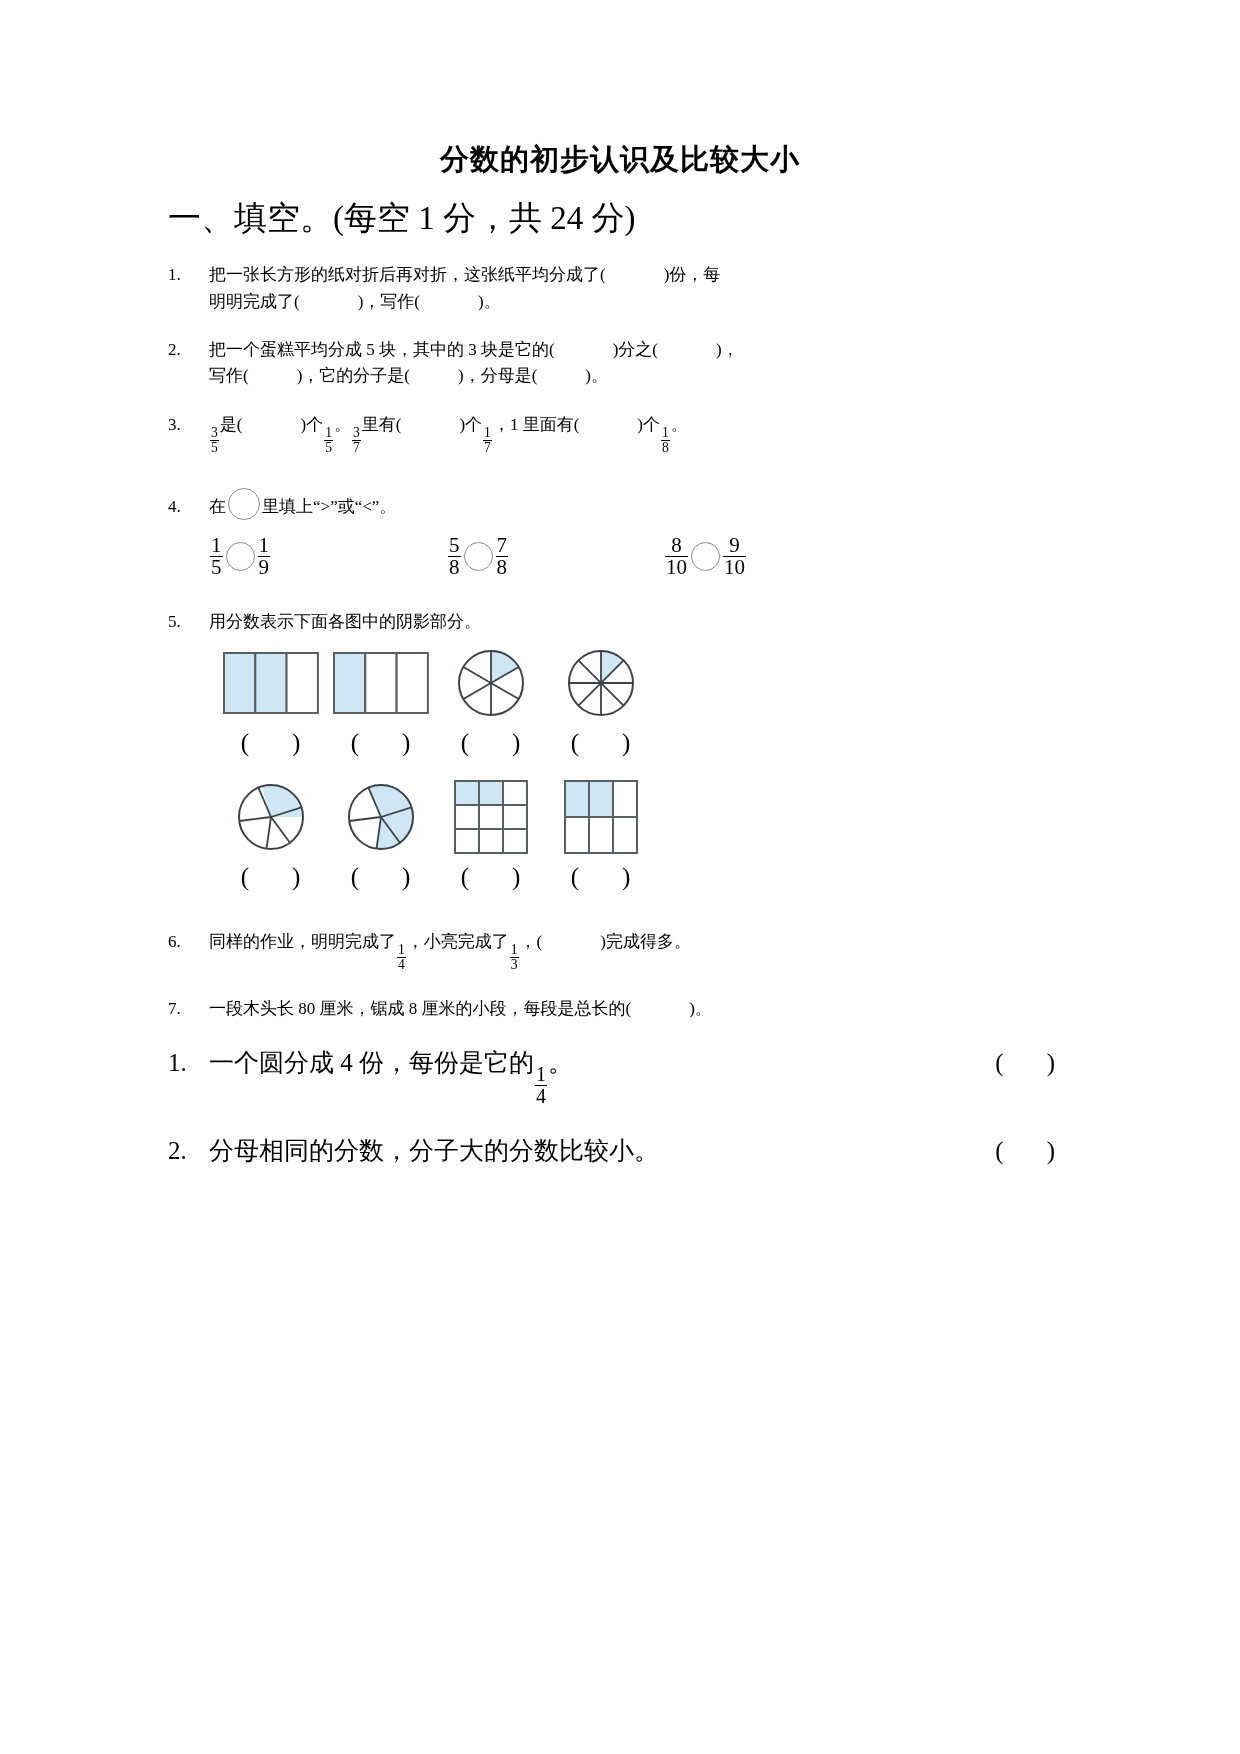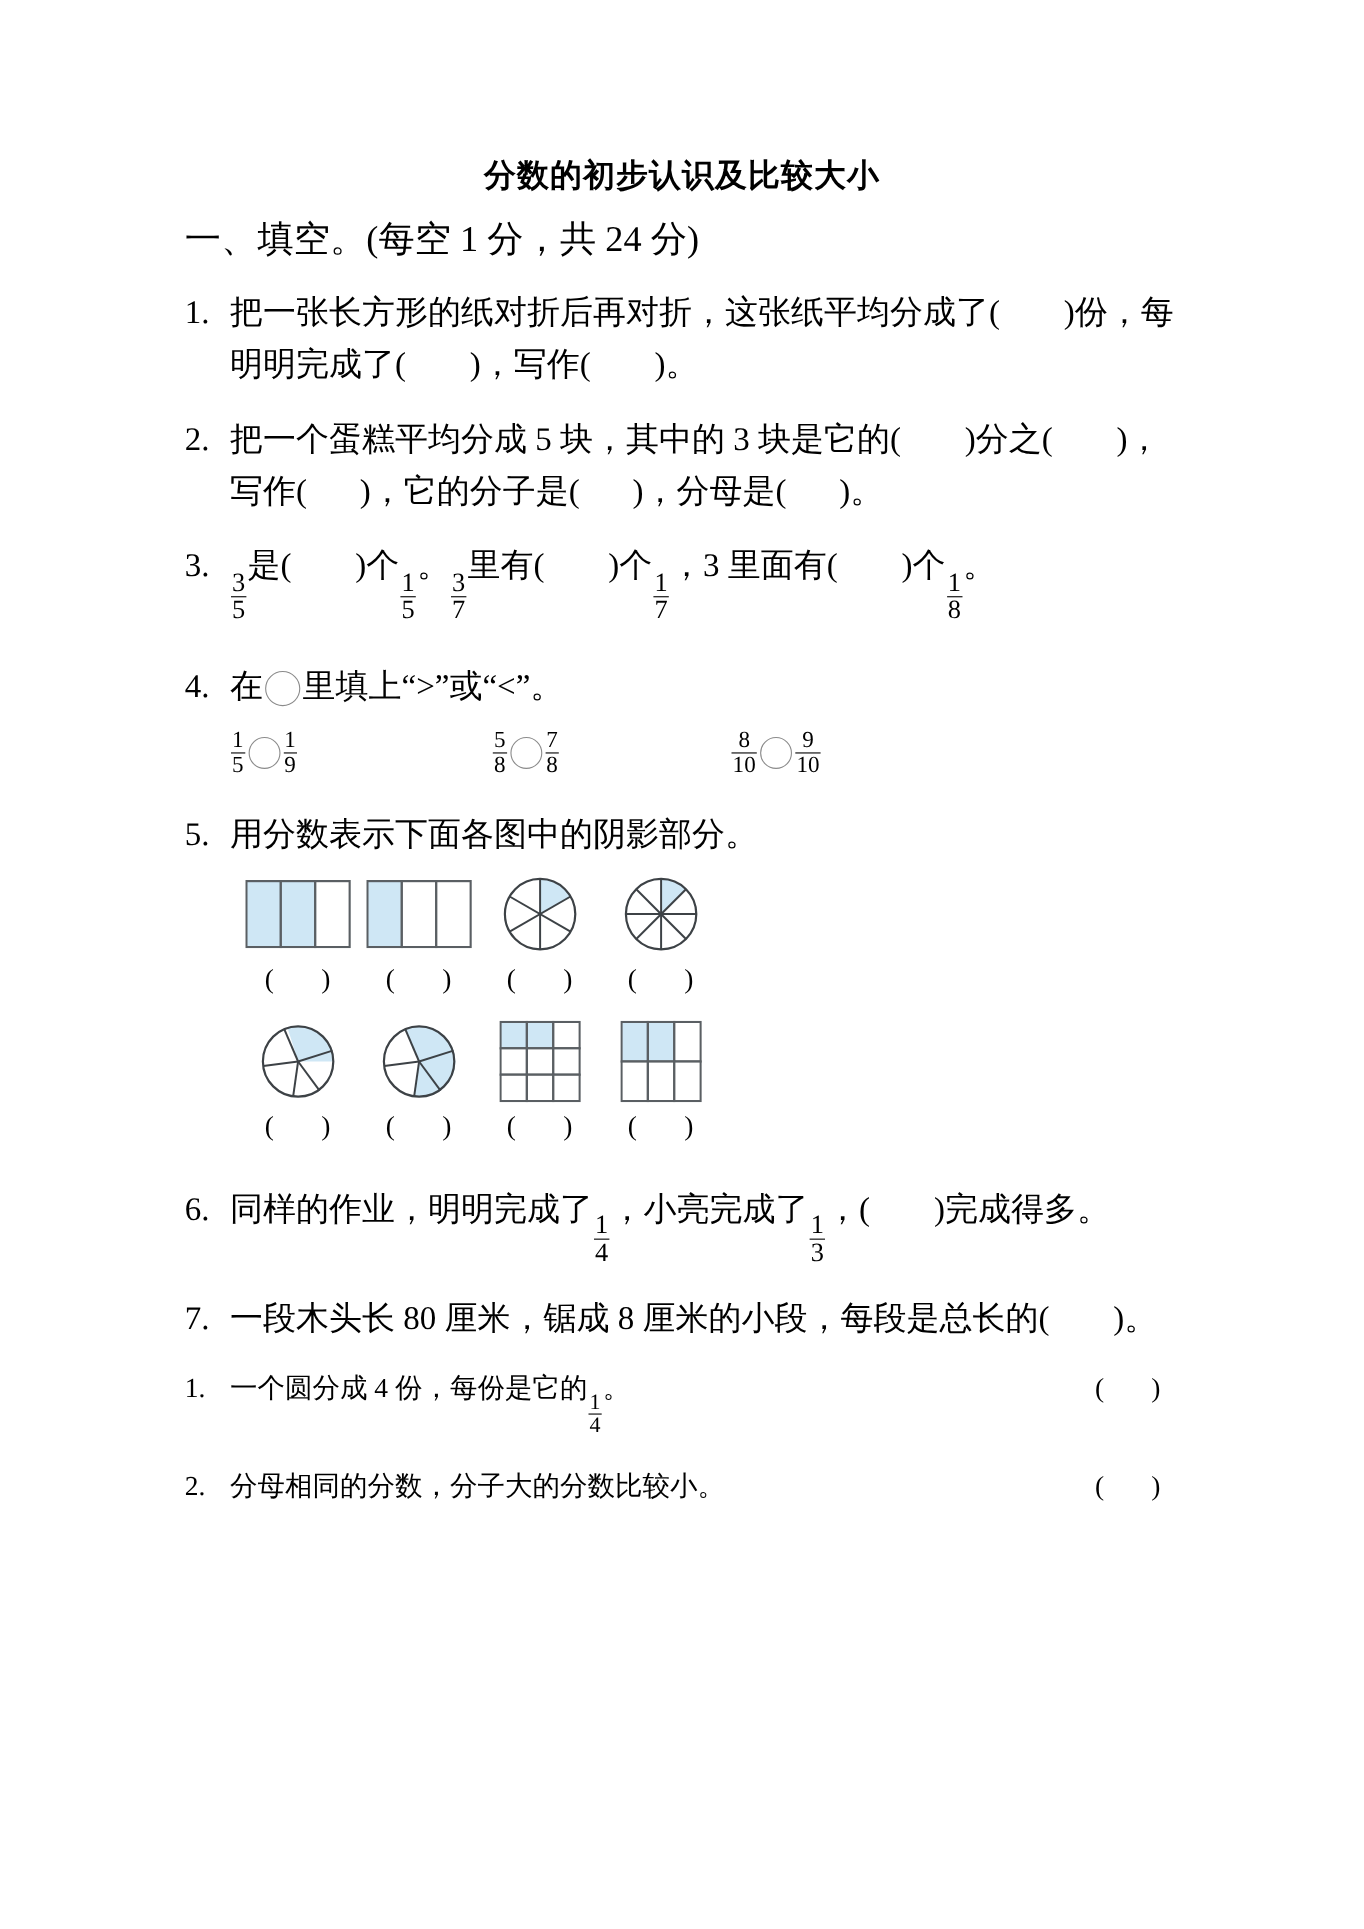--- a/index.html
+++ b/index.html
@@ -40,21 +40,21 @@
     left: 168px;
     width: 906px;
   }
   .section-head {
     font-size: 33px;
     line-height: 1.1;
     margin: 0 0 26px 0;
     white-space: nowrap;
   }
   .q {
-    font-size: 30px;
+    font-size: 17px;
     line-height: 1.55;
     margin: 0 0 22px 0;
     display: block;
   }
   .qline {
     display: block;
     white-space: nowrap;
   }
   .qline.indent {
     padding-left: 41px;
@@ -192,21 +192,21 @@
             <span class="den">5</span>
           </span><span>是(</span><span class="blank"></span><span>)个</span><span class="frac">
             <span class="num2">1</span>
             <span class="den">5</span>
           </span><span>。</span><span class="frac">
             <span class="num2">3</span>
             <span class="den">7</span>
           </span><span>里有(</span><span class="blank"></span><span>)个</span><span class="frac">
             <span class="num2">1</span>
             <span class="den">7</span>
-          </span><span>，3 里面有(</span><span class="blank"></span><span>)个</span><span class="frac">
+          </span><span>，1 里面有(</span><span class="blank"></span><span>)个</span><span class="frac">
             <span class="num2">1</span>
             <span class="den">8</span>
           </span><span>。</span>
       </span>
     </div>
 
     <div class="q" style="margin-bottom:14px;">
       <span class="qline">
         <span class="num">4.</span><span>在</span><span class="opcircle"></span><span>里填上“&gt;”或“&lt;”。</span>
       </span>

